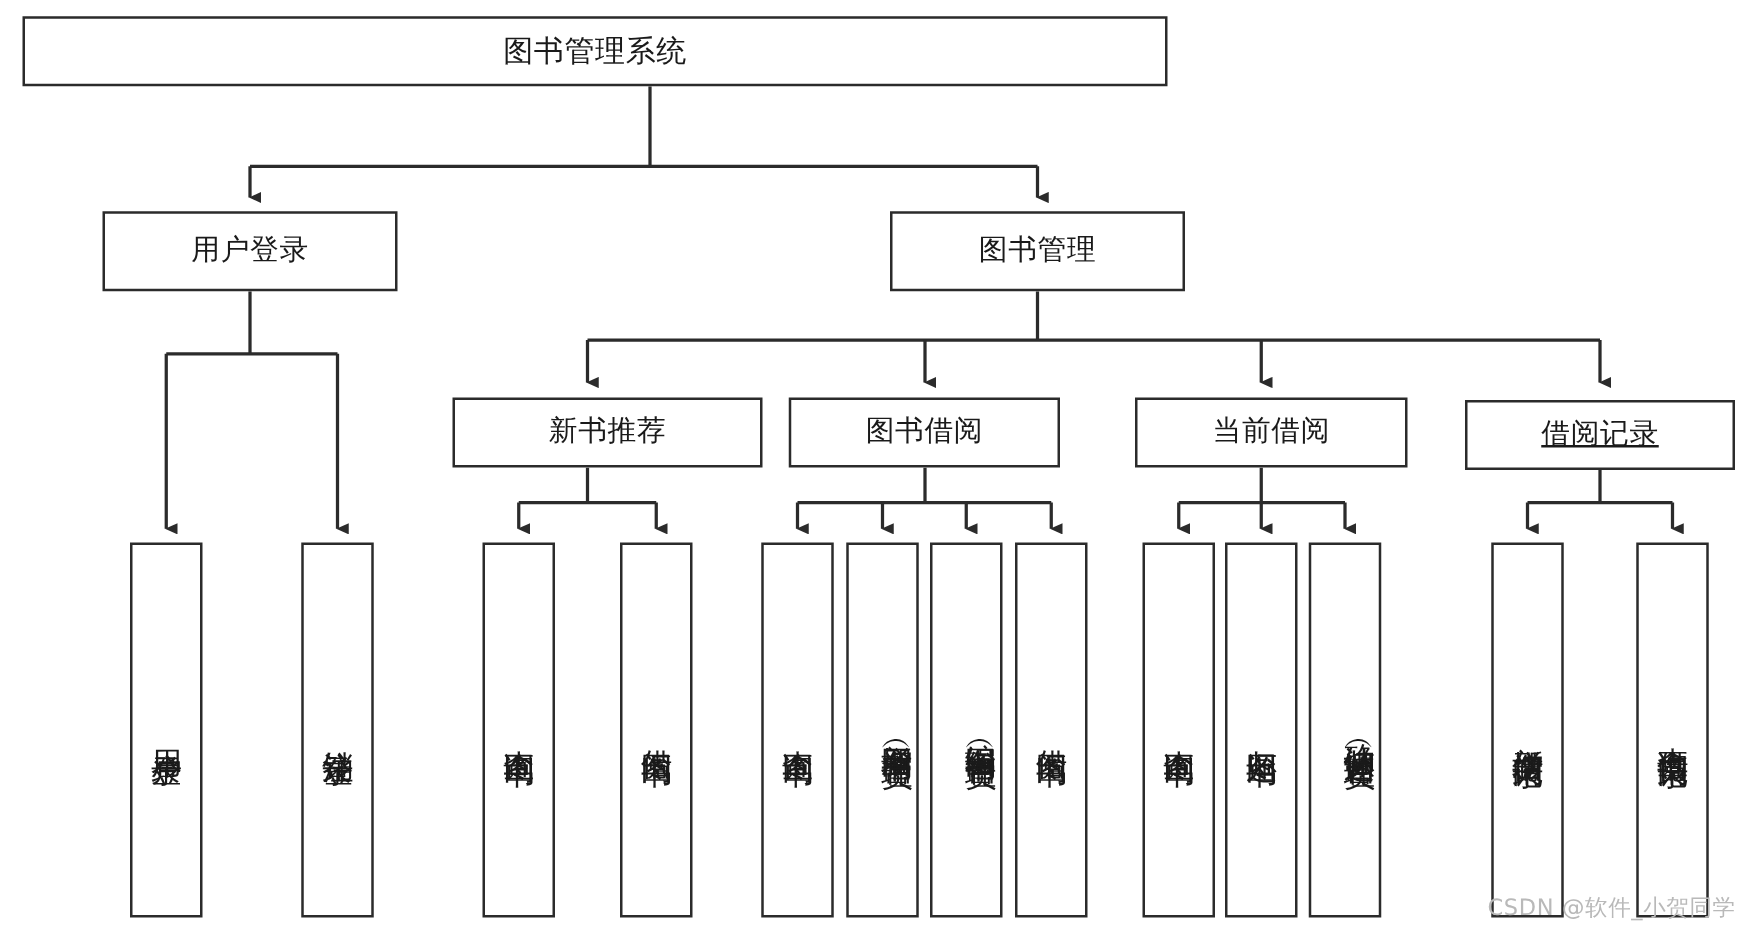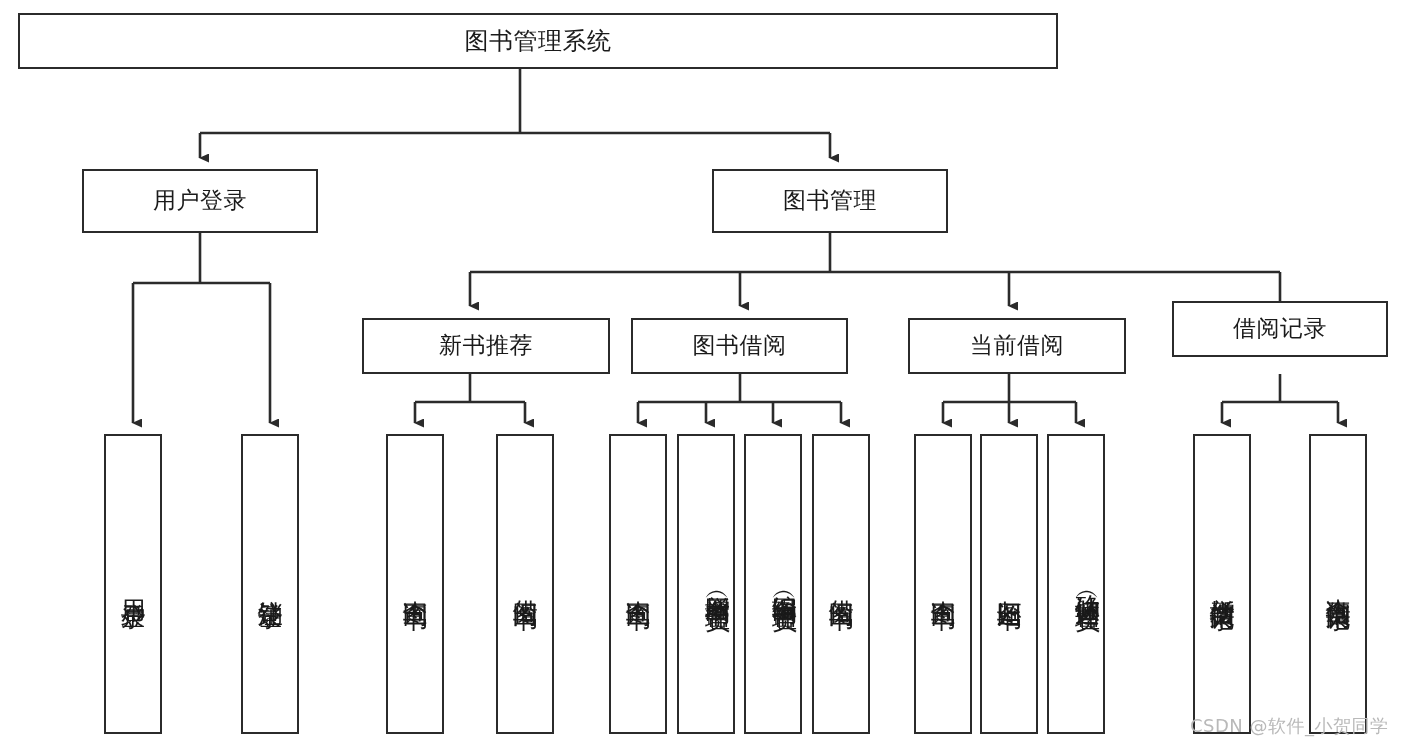--- a/index.html
+++ b/index.html
@@ -118,41 +118,41 @@
       <path d="M1009,402 L1009,423" marker-end="url(#arw)"></path>
       <path d="M1076,402 L1076,423" marker-end="url(#arw)"></path>
 
       <path d="M1280,374 L1280,402"></path>
       <path d="M1222,402 L1338,402"></path>
       <path d="M1222,402 L1222,423" marker-end="url(#arw)"></path>
       <path d="M1338,402 L1338,423" marker-end="url(#arw)"></path>
     </g>
   </svg>
 
-  <div class="node h root" style="left:18px; top:13px; width:1040px; height:56px;">
+  <div class="node h root" style="left:18px; top:13px; width:916px; height:56px;">
     <span>图书管理系统</span>
   </div>
 
   <div class="node h" style="left:82px; top:169px; width:236px; height:64px;">
     <span>用户登录</span>
   </div>
   <div class="node h" style="left:712px; top:169px; width:236px; height:64px;">
     <span>图书管理</span>
   </div>
 
   <div class="node h" style="left:362px; top:318px; width:248px; height:56px;">
     <span>新书推荐</span>
   </div>
   <div class="node h" style="left:631px; top:318px; width:217px; height:56px;text-align:center;">
     <span>图书借阅</span>
   </div>
   <div class="node h" style="left:908px; top:318px; width:218px; height:56px;text-align:center;">
     <span>当前借阅</span>
   </div>
-  <div class="node h" style="left:1172px; top:301px; width:216px; height:56px;">
+  <div class="node h" style="left:1172px; top:320px; width:216px; height:56px;text-decoration:underline;">
     <span>借阅记录</span>
   </div>
 
   <div class="node v" style="left:104px; top:434px; width:58px; height:300px; align-items:center;">
     <span class="vtext">用户登录</span>
   </div>
   <div class="node v" style="left:241px; top:434px; width:58px; height:300px; align-items:center;">
     <span class="vtext">注销登录</span>
   </div>
 

